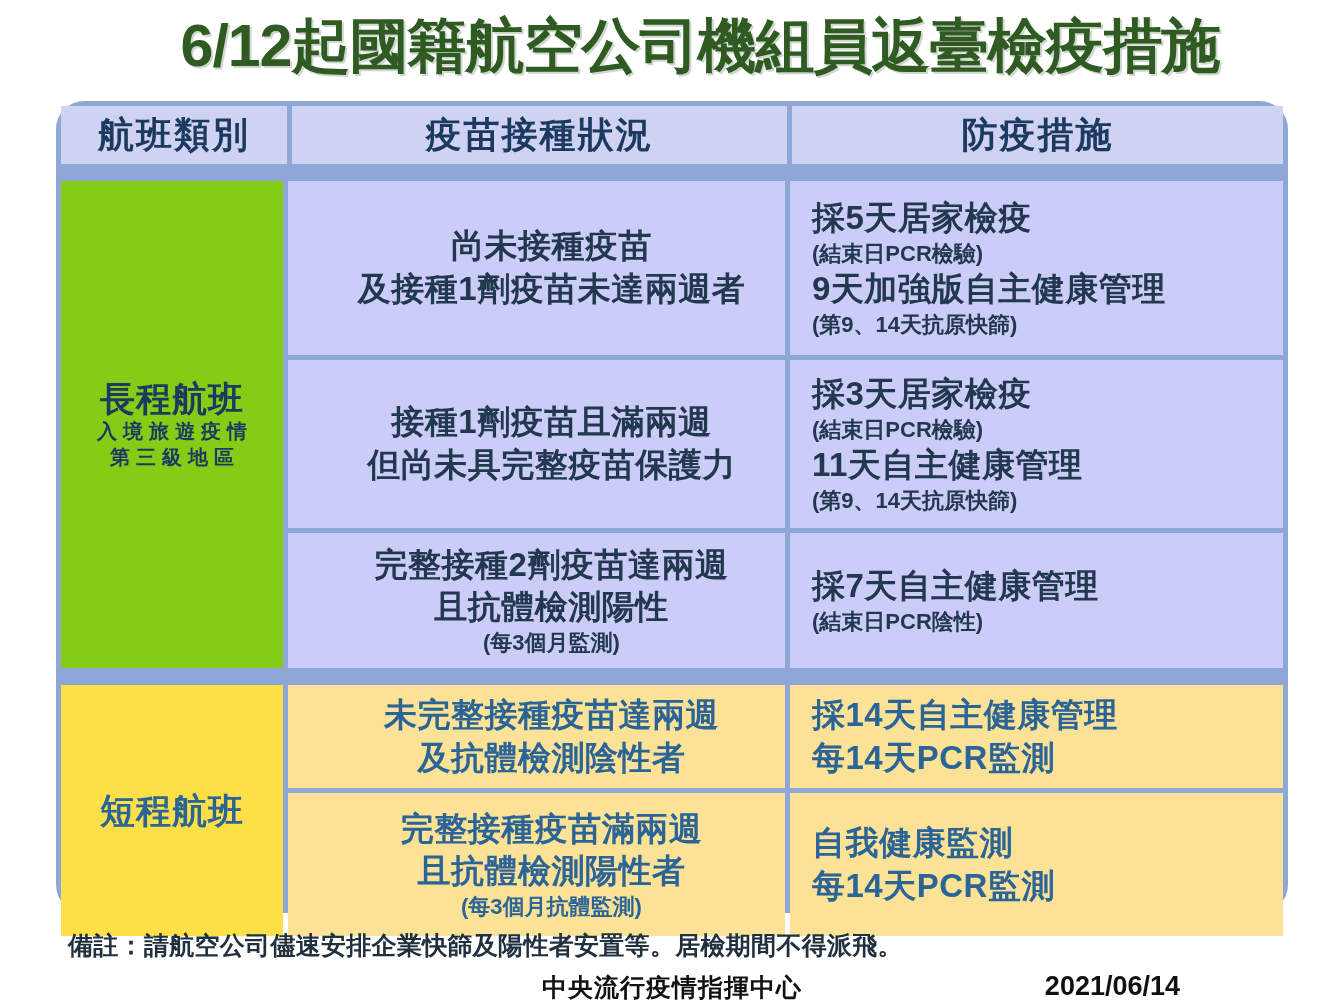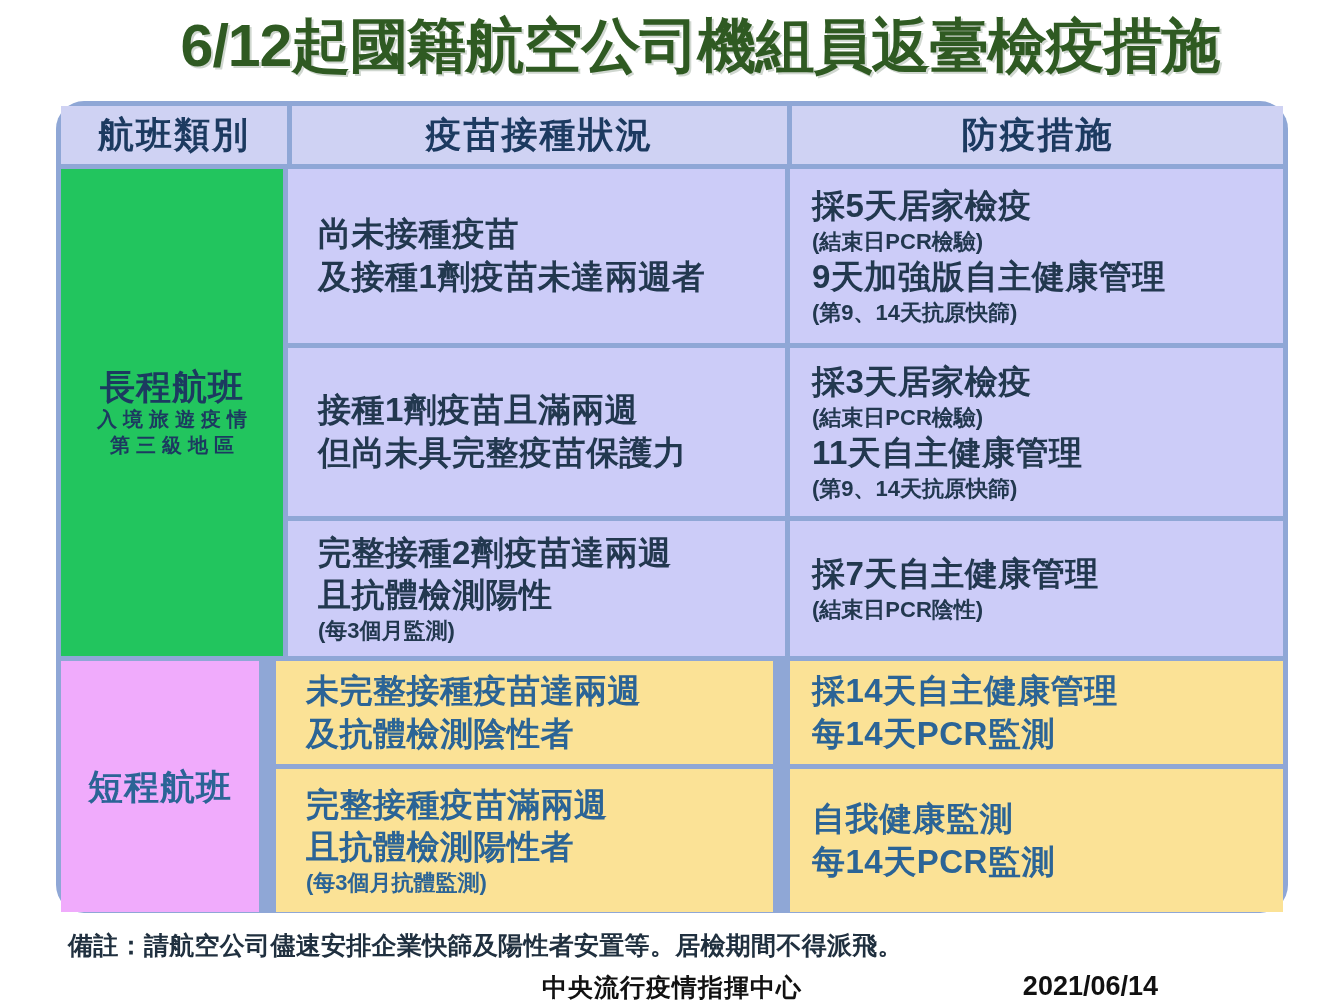--- a/index.html
+++ b/index.html
@@ -37,21 +37,21 @@
   .table-wrap {
     position: absolute;
     left: 56px;
     top: 101px;
     width: 1232px;
     height: 812px;
     background: #8fa7d6;
     box-sizing: border-box;
     display: flex;
     flex-direction: column;
-    gap: 5px;
+    gap: 17px;
     padding: 5px;
     border-radius: 28px;
   }
   .row {
     display: flex;
     gap: 5px;
     flex: 0 0 auto;
   }
   .cell {
     box-sizing: border-box;
@@ -76,26 +76,26 @@
   .hdr-vac   { width: 497px; }
   .hdr-meas  { width: 493px; }
 
   
   .section {
     display: flex;
     gap: 5px;
   }
   .cat-cell {
     width: 227px;
-    background: #22c55e;
+    background: #84cc16;
     align-items: center;
     justify-content: center;
     text-align: center;
   }
-  .cat-cell.short { background: #f0abfc; }
+  .cat-cell.short { background: #fde047; }
   .cat-title {
     font-size: 35px;
     font-weight: bold;
     color: #1c3a60;
     line-height: 1.12;
     letter-spacing: 1px;
   }
   .cat-cell.short .cat-title { color: #2b6496; }
   .cat-sub {
     font-size: 20px;
@@ -106,23 +106,23 @@
     margin-top: 0;
     padding-left: 6px;
   }
   .section-rows {
     display: flex;
     flex-direction: column;
     gap: 5px;
     flex: 1 1 auto;
   }
 
-  .vac-cell  { width: 497px; background: #ccccf8; padding: 0 0 0 30px; }
+  .vac-cell  { width: 497px; background: #ccccf8; padding: 0 0 0 30px; text-align: center; }
   .meas-cell { width: 493px; background: #ccccf8; padding: 0 6px 0 22px; }
-  .yellow .vac-cell, .yellow .meas-cell { background: #fbe296; margin-left: 12px; }
+  .yellow .vac-cell, .yellow .meas-cell { background: #fbe296; }
 
   .big {
     font-size: 33px;
     font-weight: bold;
     line-height: 1.30;
     color: #22384f;
     letter-spacing: 0.5px;
   }
   .small {
     font-size: 22px;
@@ -149,20 +149,21 @@
     color: #20303f;
     letter-spacing: 0.3px;
     white-space: nowrap;
   }
   .footer-bar {
     position: absolute;
     left: 0;
     top: 971px;
     width: 1180px;
     height: 37px;
+    padding-left: 22px;
   }
   .footer-center {
     position: absolute;
     left: 0;
     top: 0;
     width: 1344px;
     text-align: center;
     font-size: 25px;
     font-weight: bold;
     color: #111111;

